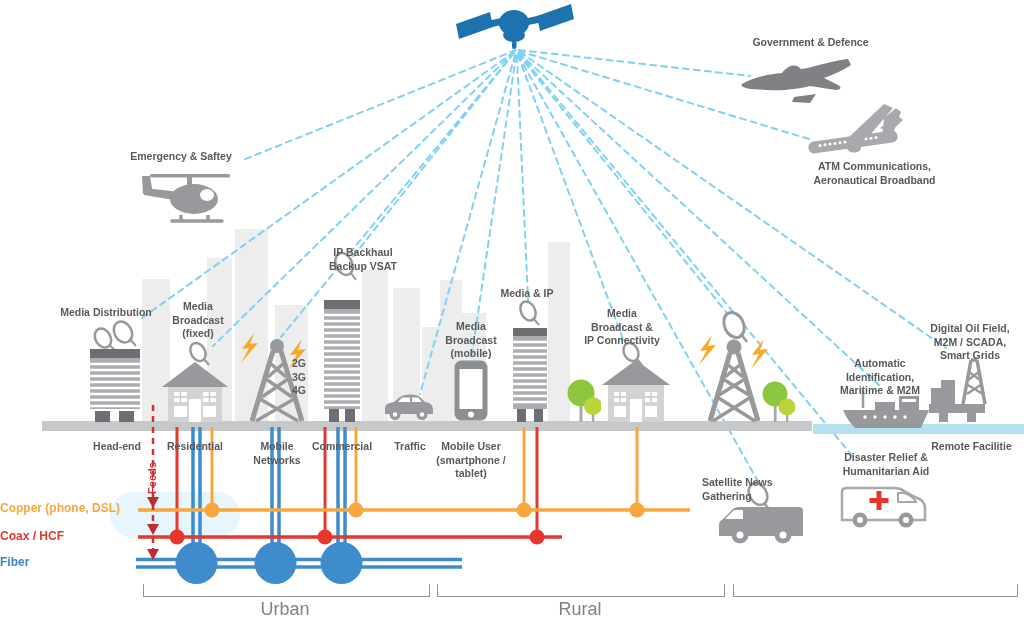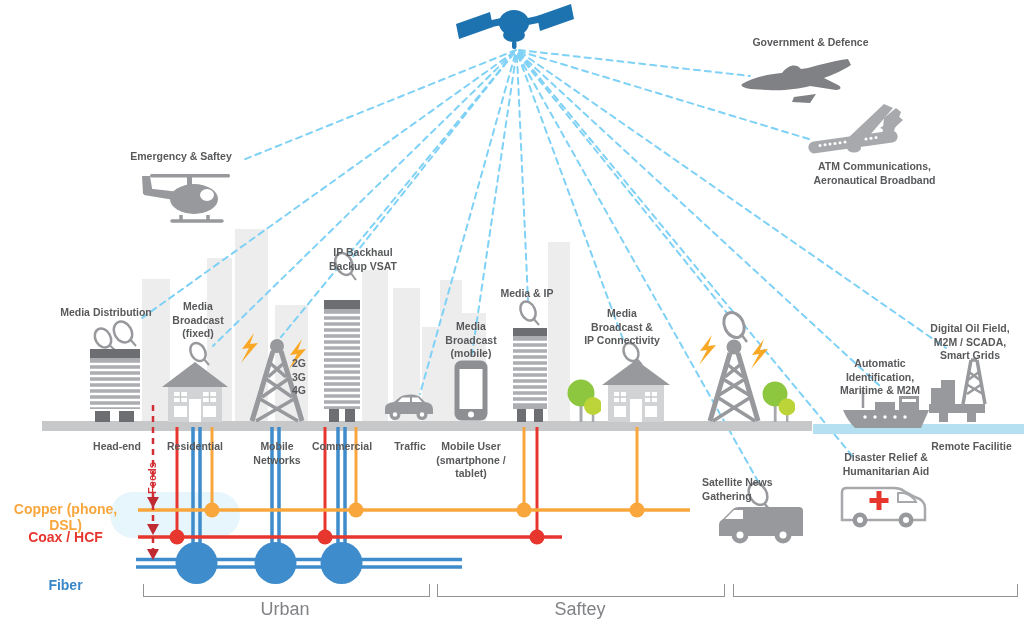--- a/index.html
+++ b/index.html
@@ -2,21 +2,21 @@
 <html><head>
 <meta charset="utf-8">
 <style>
   html,body{margin:0;padding:0;background:#fff;}
   #stage{position:relative;width:1024px;height:621px;background:#fff;overflow:hidden;
          font-family:"Liberation Sans",sans-serif;}
   .sky{position:absolute;background:#ededee;bottom:200px;}
   .lbl{position:absolute;font-size:10.5px;font-weight:700;color:#58595b;line-height:1.3;
        white-space:pre-line;text-align:center;z-index:6;}
   .lbl.left{text-align:left;}
-  .util-lbl{position:absolute;font-size:14px;font-weight:700;text-align:center;z-index:6;}
+  .util-lbl{position:absolute;font-size:12px;font-weight:700;text-align:left;z-index:6;}
   .region-lbl{position:absolute;font-size:18px;font-weight:400;color:#808285;text-align:center;z-index:6;}
   .bracket{position:absolute;height:12px;border:1.6px solid #919396;border-top:none;z-index:5;}
   .icon{position:absolute;z-index:4;}
   svg{display:block;}
   #sat-links,#net{position:absolute;left:0;top:0;z-index:3;}
   #sat-links{z-index:1;}
   .street{position:absolute;z-index:2;}
   .cloud{position:absolute;background:#e7f5fc;border-radius:40px;z-index:0;}
   #feeds-lbl{position:absolute;left:122px;top:472px;width:60px;font-size:11px;font-weight:700;
              color:#d22f34;text-align:center;transform:rotate(-90deg);z-index:6;}
@@ -400,21 +400,21 @@
 Networks</div>
   <div class="lbl" style="left:308px;top:440px;width:68px;">Commercial</div>
   <div class="lbl" style="left:386px;top:440px;width:48px;">Traffic</div>
   <div class="lbl" style="left:430px;top:440px;width:82px;">Mobile User
 (smartphone /
 tablet)</div>
 
   <div id="feeds-lbl">Feeds</div>
   <div class="util-lbl" style="left:0;top:501px;width:131px;color:#f9a63c;">Copper (phone, DSL)</div>
   <div class="util-lbl" style="left:0;top:529px;width:131px;color:#e6362e;">Coax / HCF</div>
-  <div class="util-lbl" style="left:0;top:555px;width:131px;color:#3a87c8;margin-top:22px;">Fiber</div>
+  <div class="util-lbl" style="left:0;top:555px;width:131px;color:#3a87c8;">Fiber</div>
 
   <div class="bracket" style="left:143px;top:584px;width:285px;"></div>
   <div class="bracket" style="left:437px;top:584px;width:286px;"></div>
   <div class="bracket" style="left:733px;top:584px;width:283px;"></div>
   <div class="region-lbl" style="left:225px;top:599px;width:120px;">Urban</div>
-  <div class="region-lbl" style="left:520px;top:599px;width:120px;">Saftey</div>
+  <div class="region-lbl" style="left:520px;top:599px;width:120px;">Rural</div>
 
 </div>
 
 </body></html>

